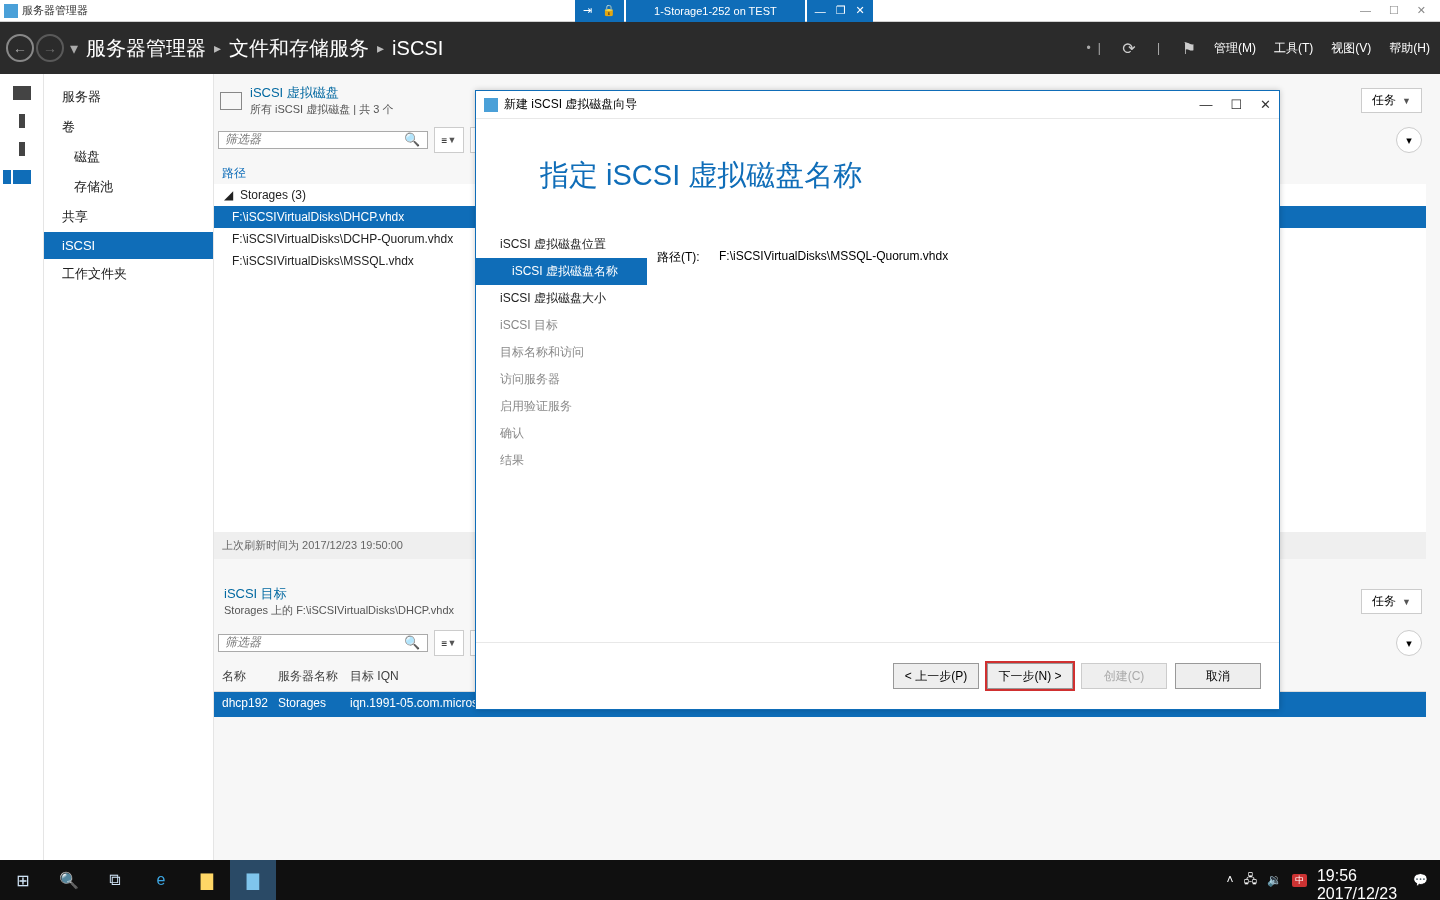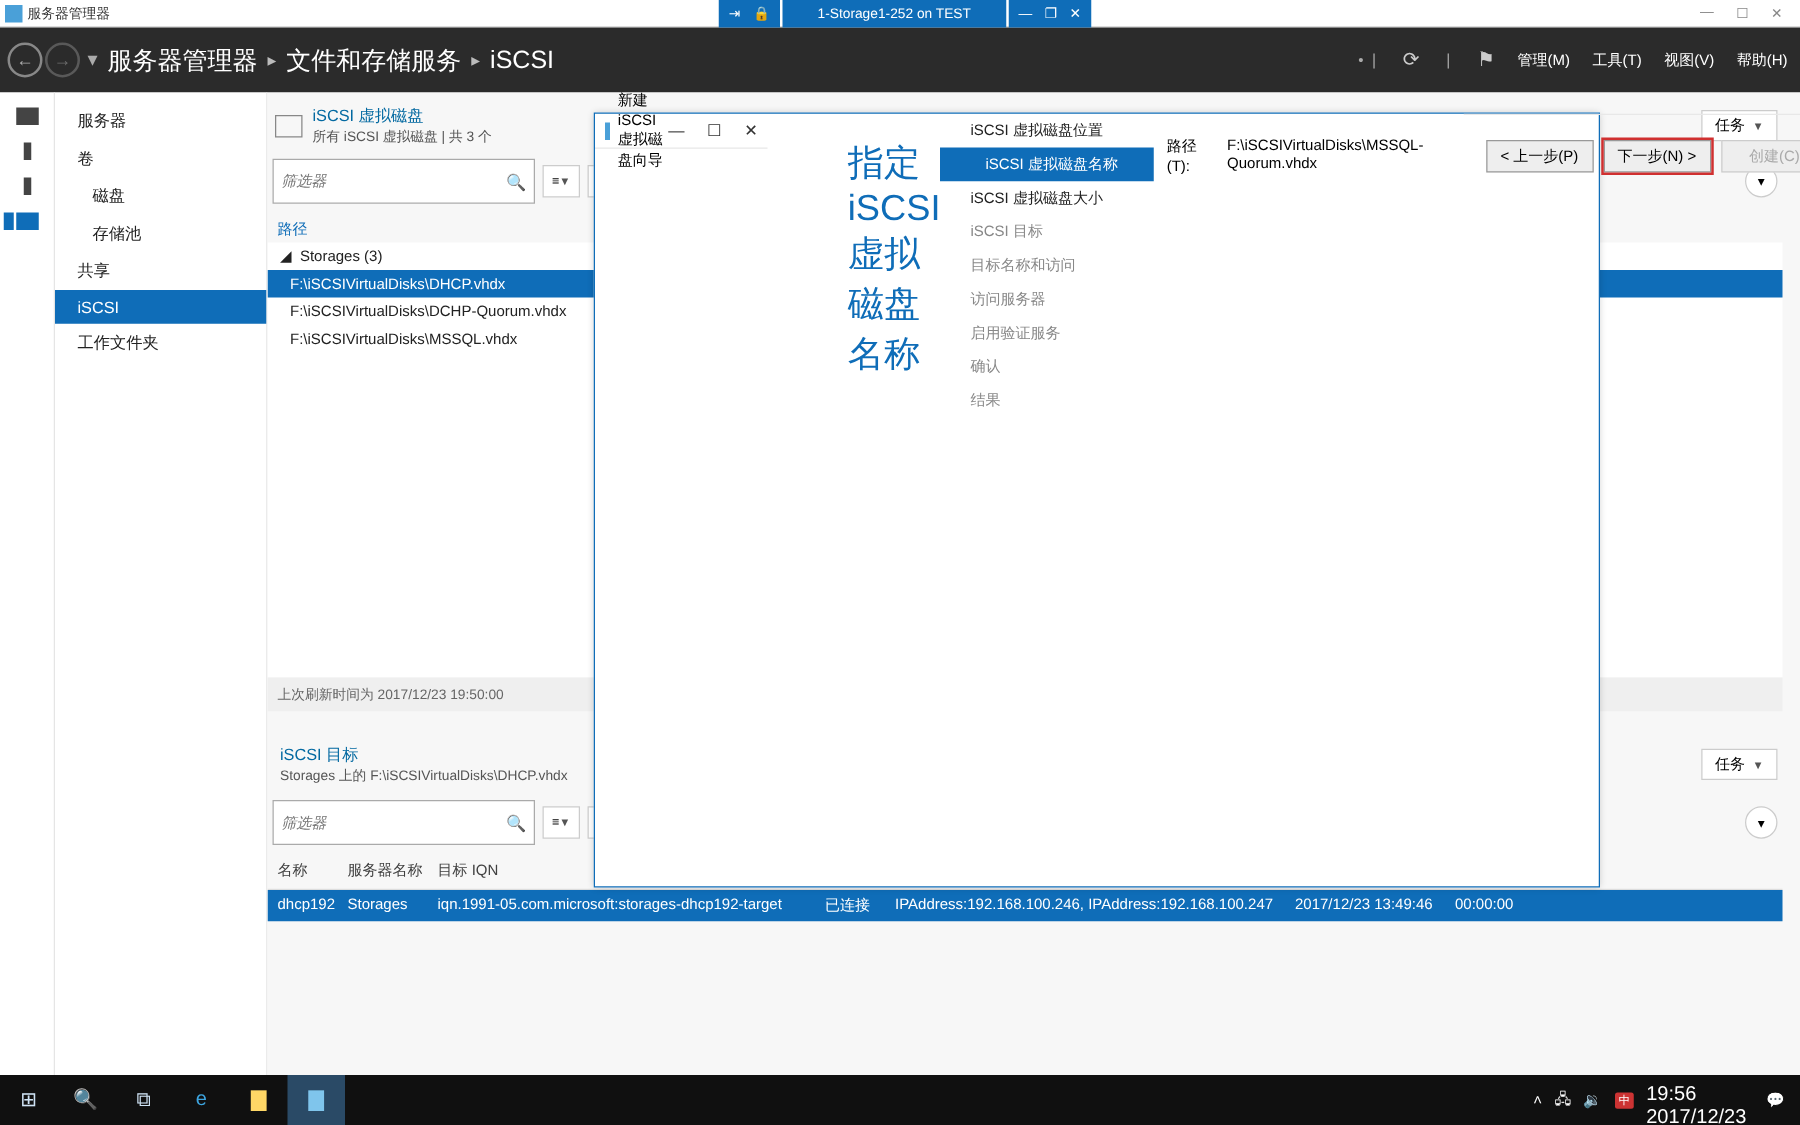--- a/index.html
+++ b/index.html
@@ -38,21 +38,21 @@
 
 .sm-main { flex:1; background:#f7f7f7; position:relative; padding:0 14px 0 0; overflow:hidden; }
 
 .panel-header { display:flex; align-items:center; gap:8px; padding:10px 4px 4px 6px; }
 .panel-header .back-ico { width:22px; height:18px; border:1px solid #888; display:inline-block; }
 .panel-header .titles .t1 { font-size:13px; font-weight:normal; color:#0369a1; }
 .panel-header .titles .t2 { font-size:11px; color:#555; }
 .panel-tasks { margin-left:auto; display:flex; align-items:center; gap:6px; border:1px solid #ccc; padding:3px 10px; font-size:12px; background:#fff; }
 
 .filter-row { display:flex; align-items:center; gap:6px; padding:6px 4px; }
-.filter-box { flex:0 0 210px; height:36px; border:1px solid #aaa; background:#fff; display:flex; align-items:center; padding:0 6px; }
+.filter-box { flex:0 0 210px; height:18px; border:1px solid #aaa; background:#fff; display:flex; align-items:flex-start; padding:0 6px; }
 .filter-box input { border:none; outline:none; flex:1; font-size:12px; font-style:italic; color:#888; background:transparent; }
 .filter-box .mag { color:#555; font-size:13px; }
 .chev-btn { width:30px; height:26px; border:1px solid #ccc; background:#fff; display:flex; align-items:center; justify-content:center; font-size:10px; }
 .circle-btn { width:26px; height:26px; border:1px solid #ccc; border-radius:50%; background:#fff; display:flex; align-items:center; justify-content:center; font-size:11px; }
 
 .path-label { font-size:12px; color:#0f6db8; padding:6px 8px 2px; }
 .tree { background:#fff; font-size:12px; color:#222; }
 .tree .row { padding:4px 10px 4px 18px; }
 .tree .row.header { color:#222; padding-left:10px; }
 .tree .row.sel { background:#0f6db8; color:#fff; }
@@ -63,37 +63,37 @@
 .target-header .t1 { font-size:13px; font-weight:bold; }
 .target-header .t2 { font-size:11px; color:#555; }
 
 .target-table { font-size:12px; }
 .target-table .thead { display:flex; border-bottom:1px solid #ddd; padding:6px 8px; color:#0f6db8; }
 .target-table .thead div { color:#404040; }
 .target-table .trow { display:flex; padding:4px 8px; background:#0f6db8; color:#fff; }
 .c1{width:56px}.c2{width:72px}.c3{width:310px}.c4{width:56px}.c5{width:320px}.c6{width:128px}.c7{width:90px}
 
 
-.wizard { position:absolute; left:475px; top:90px; width:805px; height:620px; background:#fff; border:1px solid #0f6db8; box-shadow:0 0 6px rgba(0,0,0,.2); display:flex; flex-direction:row; z-index:50; }
+.wizard { position:absolute; left:475px; top:90px; width:805px; height:620px; background:#fff; border:1px solid #0f6db8; box-shadow:0 0 6px rgba(0,0,0,.2); display:flex; flex-direction:column; z-index:50;gap:17px; }
 .wizard-title { height:28px; display:flex; align-items:center; padding:0 8px; font-size:12px; border-bottom:1px solid #e8e8e8; }
 .wizard-title .wicon{ width:14px; height:14px; background:#4aa0d8; margin-right:6px; }
 .wizard-title .ctrls{ margin-left:auto; display:flex; gap:18px; color:#333; font-size:13px; }
 .wizard-heading { font-size:29px; color:#0f6db8; padding:20px 0 18px 24px;margin-left:40px; }
 .wizard-body { flex:1; display:flex; }
 .wizard-steps { width:175px; padding-left:24px; font-size:12px; }
 .wizard-steps .step{ padding:5px 0; color:#888; }
 .wizard-steps .step.active{ color:#222; }
 .wizard-steps .step.current{ background:#0f6db8; color:#fff; margin-left:-24px; padding-left:36px; margin-right:4px; }
 .wizard-form { flex:1; padding:0 18px 0 6px; font-size:12px; }
 .wizard-form .frow{ display:flex; align-items:flex-start; margin-bottom:10px; gap:8px; }
 .wizard-form .lbl{ width:54px; text-align:left; padding-top:4px; }
 .wizard-form input[type=text]{ flex:1; border:1px solid #888; height:22px; padding:0 4px; font-size:12px; }
 .wizard-form textarea{ flex:1; border:1px solid #888; height:190px; resize:none; font-size:12px; padding:4px; }
 .red-box { outline:2px solid #d03030; outline-offset:-1px; }
-.wizard-footer { height:67px; border-top:1px solid #e8e8e8; display:flex; align-items:center; justify-content:space-between; gap:8px; padding:0 18px; }
+.wizard-footer { height:67px; border-top:1px solid #e8e8e8; display:flex; align-items:center; justify-content:flex-end; gap:8px; padding:0 18px; }
 .wizard-footer button{ min-width:86px; height:26px; font-size:12px; background:#eee; border:1px solid #999; }
 .wizard-footer button.disabled{ color:#aaa; border-color:#ccc; }
 .wizard-footer button.hl{ outline:2px solid #d03030; }
 
 
 .taskbar { position:absolute; left:0; bottom:0; height:40px; width:100%; background:#101010; display:flex; align-items:center; color:#fff; font-size:12px; }
 .taskbar .tbtn{ width:46px; height:40px; display:flex; align-items:center; justify-content:center; color:#cfe3f5; font-size:16px; }
 .taskbar .tbtn.active{ background:#2a4a66; }
 .taskbar .tray{ margin-left:auto; display:flex; align-items:center; gap:10px; padding-right:12px; }
 .taskbar .clock{ line-height:1.1; font-size:16px; padding-right:6px;margin-top:10px; }

